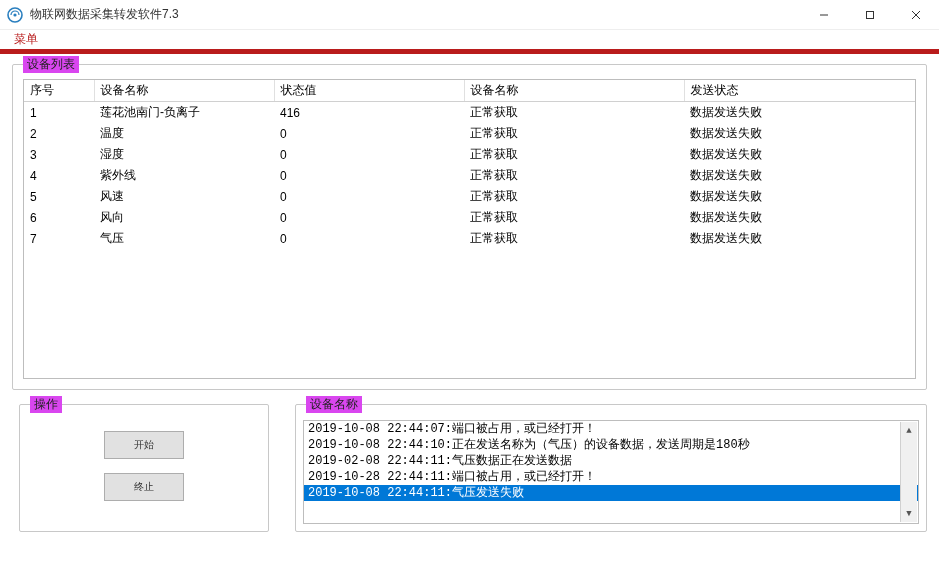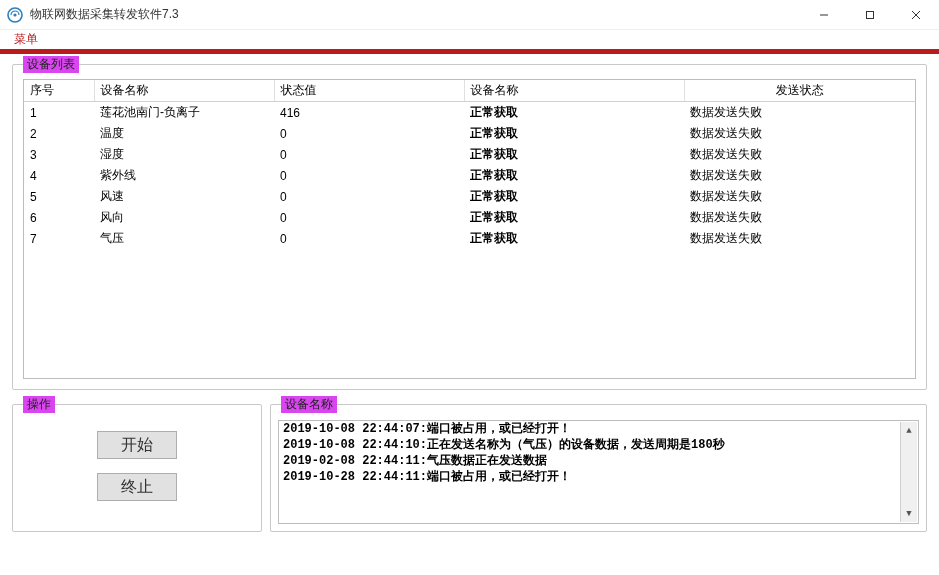--- a/index.html
+++ b/index.html
@@ -24,42 +24,42 @@
       padding:14px 10px 10px 10px; margin-bottom:14px; }
     .groupbox .legend { position:absolute; top:-9px; left:10px; background:#d946ef;
       padding:0 4px; font-size:12px; color:#222; }
     
     .dev-table-wrap { border:1px solid #bdbdbd; height:300px; overflow:hidden; background:#fff; }
     .dev-table { width:100%; border-collapse:collapse; table-layout:fixed; }
     .dev-table th, .dev-table td { text-align:left; font-size:12px;
       padding:2px 6px; border:none; height:20px; white-space:nowrap; overflow:hidden; }
     .dev-table th { font-weight:normal; border-bottom:1px solid #d0d0d0;
       border-right:1px solid #e0e0e0; background:#fff; }
-    .dev-table th:last-child { border-right:none;text-align:center; }
+    .dev-table th:last-child { border-right:none; }
     .col0 { width:70px; }
     .col1 { width:180px; }
     .col2 { width:190px; }
-    .col3 { width:220px;font-weight:bold; }
+    .col3 { width:220px; }
     .col4 { width:auto; }
     
-    .lower { display:flex; gap:8px; }
+    .lower { display:flex; gap:26px;margin-left:7px; }
     .ops-group { width:250px; }
     .log-group { flex:1; }
     .ops-group .groupbox, .log-group .groupbox { height:128px; }
     .btn-col { display:flex; flex-direction:column; align-items:center; gap:14px;
       padding-top:8px; }
     .btn { width:80px; height:28px; border:1px solid #adadad; background:#e1e1e1;
-      font-size:16px; color:#333; text-align:center; line-height:26px; cursor:default; }
+      font-size:10px; color:#333; text-align:center; line-height:26px; cursor:default; }
     .btn:first-child { margin-top:4px; }
     
     .log-wrap { position:relative; height:100%; border:1px solid #ffffff00; }
     .log-list { position:absolute; inset:0; overflow:hidden; background:#fff;
       border:1px solid #bdbdbd; font-family:"SimSun","Courier New",monospace;
       font-size:12px; line-height:16px; }
-    .log-inner { padding:0;font-weight:bold; }
+    .log-inner { padding:0; }
     .log-line { padding:0 4px; white-space:nowrap; }
     .log-line.selected { background:#0078d7; color:#fff; }
     .log-scroll { position:absolute; right:1px; top:1px; bottom:1px; width:17px;
       background:#f0f0f0; border-left:1px solid #d0d0d0;
       display:flex; flex-direction:column; align-items:center; justify-content:space-between; }
     .scroll-arrow { width:100%; height:17px; display:flex; align-items:center;
       justify-content:center; font-size:9px; color:#555; }
     .scroll-thumb { width:13px; background:#c2c2c2; border-radius:2px; flex:0 0 22px; position:absolute; right:2px; bottom:19px; }
   </style>
 </head>
@@ -181,20 +181,21 @@
     <div class="log-group">
       <div class="groupbox" style="padding:14px 6px 6px 6px;">
         <span class="legend">设备名称</span>
         <div class="log-wrap">
           <div class="log-list">
             <div class="log-inner" id="log-inner">
                 <div class="log-line">2019-10-08 22:44:07:端口被占用，或已经打开！</div>
                 <div class="log-line">2019-10-08 22:44:10:正在发送名称为（气压）的设备数据，发送周期是180秒</div>
                 <div class="log-line">2019-02-08 22:44:11:气压数据正在发送数据</div>
                 <div class="log-line">2019-10-28 22:44:11:端口被占用，或已经打开！</div>
+                <div class="log-line selected">2019-10-08 22:44:11:气压发送失败</div>
               </div>
             <div class="log-scroll">
               <span class="scroll-arrow">▲</span>
               <span class="scroll-thumb"></span>
               <span class="scroll-arrow">▼</span>
             </div>
           </div>
         </div>
       </div>
     </div>

